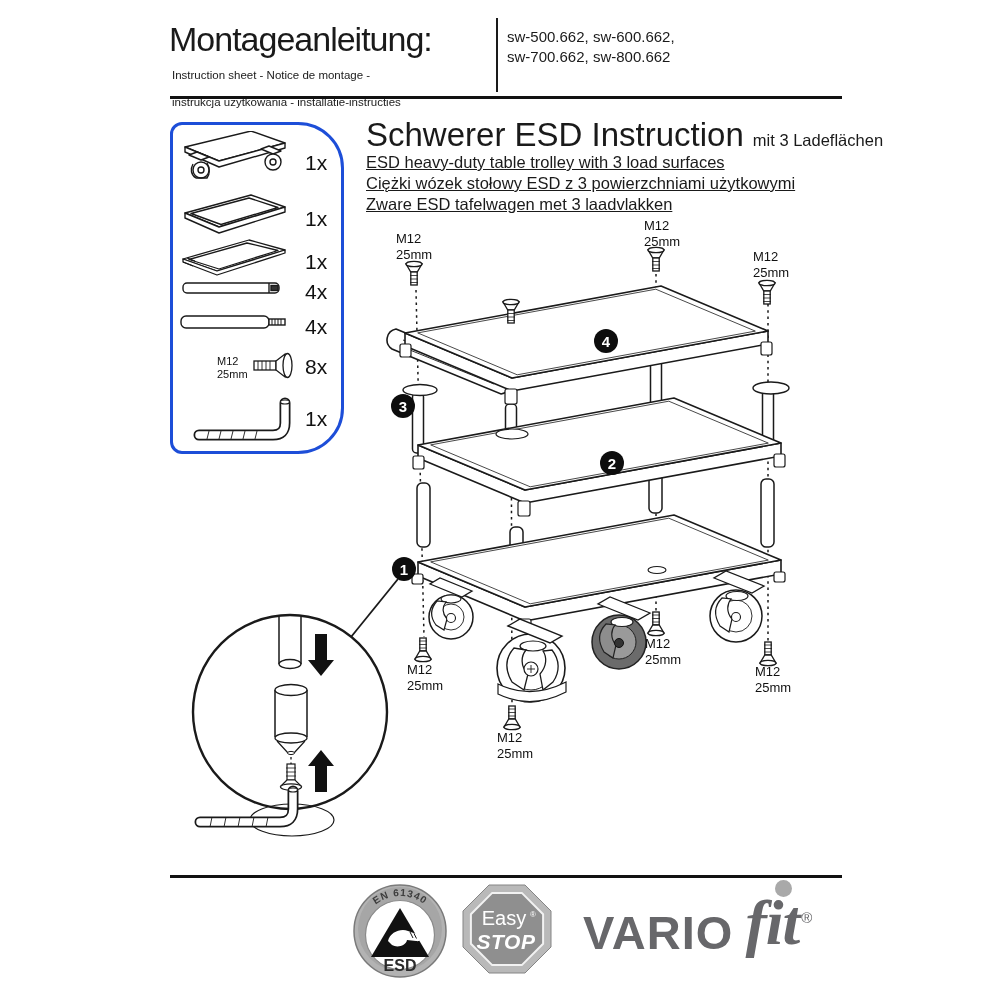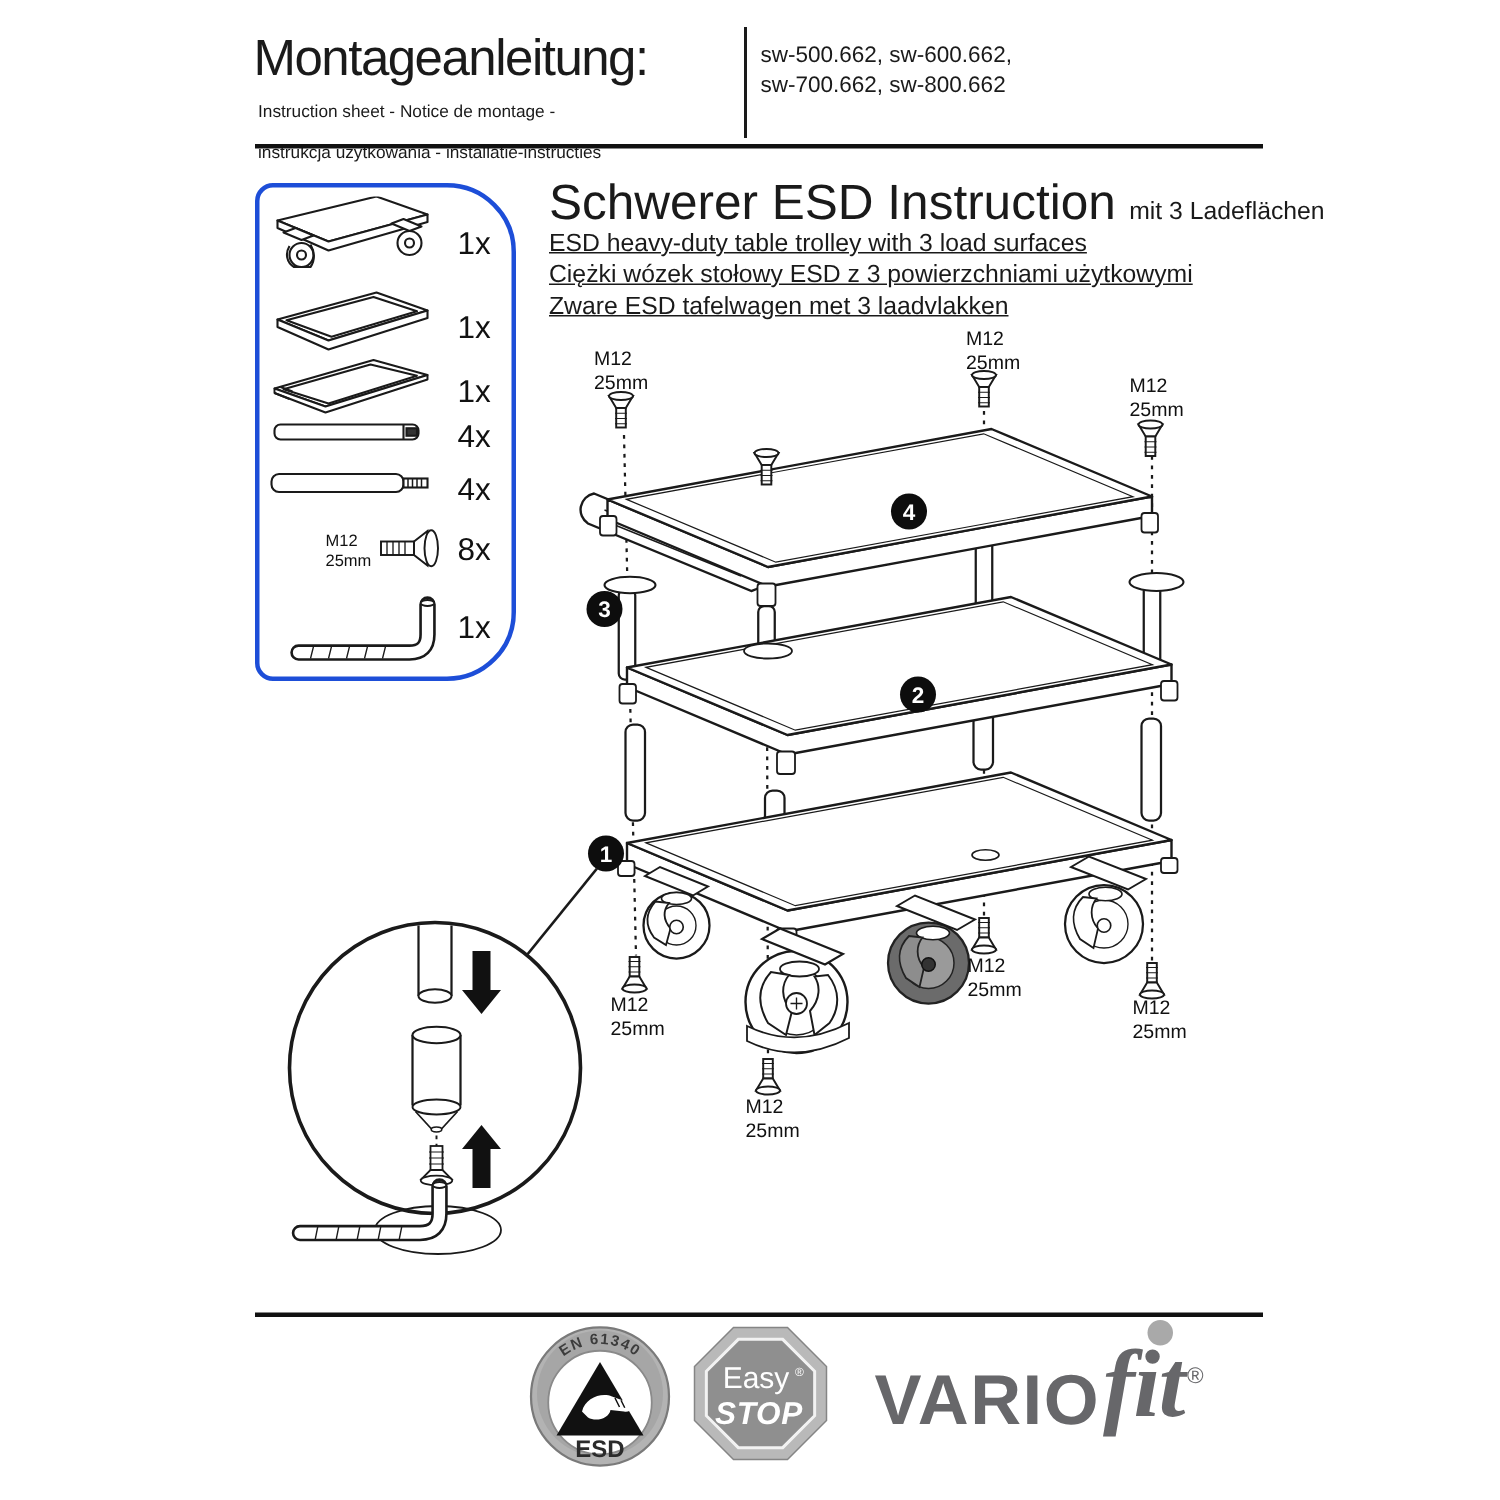--- a/index.html
+++ b/index.html
@@ -19,21 +19,21 @@
   .m12mini{position:absolute;left:44px;top:-4px;font-size:11px;line-height:13px;color:#111;}
   
   .ptitle{left:366px;top:116px;white-space:nowrap;}
   .ptitle .big{font-size:33px;}
   .ptitle .small{font-size:16.5px;margin-left:9px;}
   .plines{left:366px;top:152px;font-size:16.5px;line-height:21px;white-space:nowrap;text-decoration:underline;}
   
   .ftr-rule{left:170px;top:875px;width:672px;height:2.5px;background:#111;}
   .brand{left:583px;top:886px;display:flex;align-items:flex-end;white-space:nowrap;}
   .brand .w1{font-size:47px;font-weight:bold;color:#67676a;letter-spacing:1px;}
-  .brand .w2wrap{position:relative;display:inline-block;margin-left:2px;}
+  .brand .w2wrap{position:relative;display:inline-block;margin-left:12px;}
   .brand .w2{font-family:"Liberation Serif",serif;font-style:italic;font-weight:bold;font-size:64px;color:#67676a;letter-spacing:-1px;}
   .brand .idot{position:absolute;left:30px;top:-6px;width:17px;height:17px;border-radius:50%;background:#a9a9a9;}
   .brand .reg{font-size:15px;color:#67676a;position:relative;top:-34px;margin-left:2px;}
   svg text{font-family:"Liberation Sans",sans-serif;}
   .lbl{font-size:13px;fill:#111;}
 </style>
 </head>
 <body>
 
 <div class="abs hdr-title">Montageanleitung:</div>

